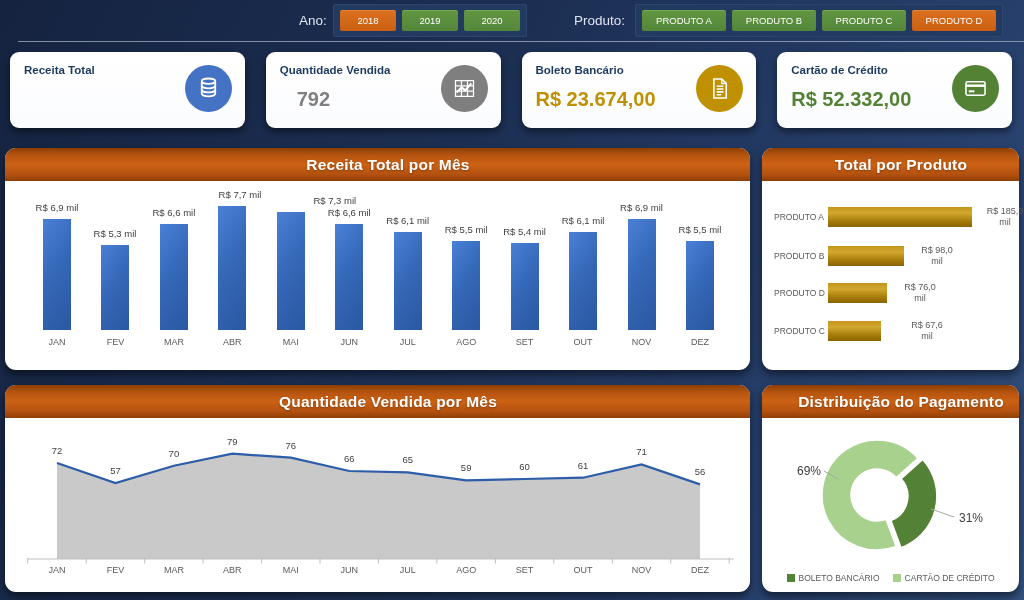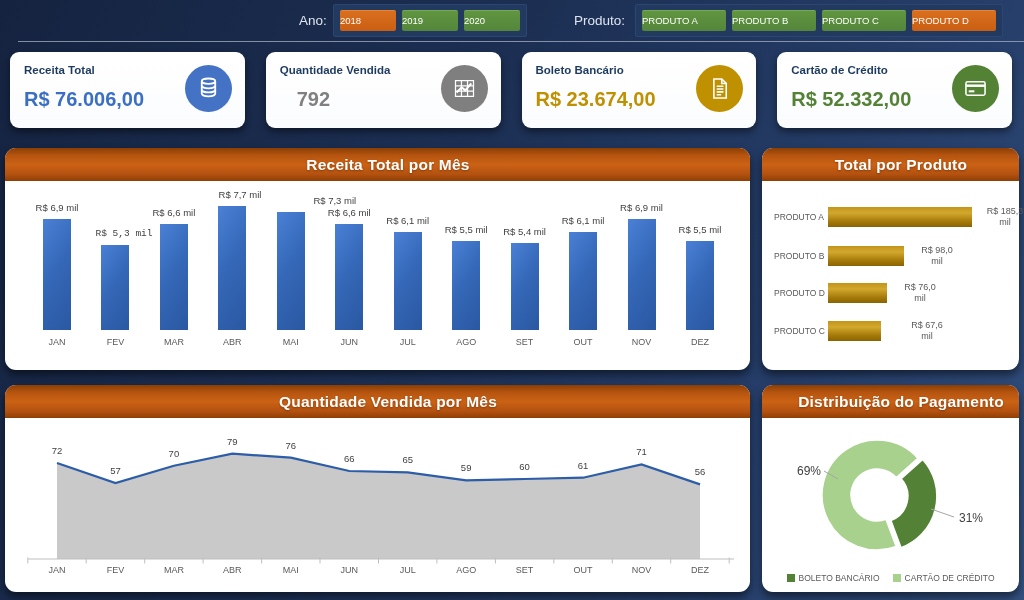--- a/index.html
+++ b/index.html
@@ -8,21 +8,21 @@
          background:linear-gradient(118deg,#152340 0%,#1c2f53 40%,#27406c 78%,#33517f 100%);}
   
   .header-title{position:absolute;left:34px;top:6px;font-size:21px;color:#ffffff;letter-spacing:.3px;}
   .filter-label{position:absolute;color:#dde4ef;font-size:13.5px;}
   #year-label{left:299px;top:13px;}
   #product-label{left:574px;top:13px;}
   .slicer{position:absolute;top:4px;display:flex;gap:6px;background:#233a60;border:1px solid #2c4670;
           padding:5px 6px;border-radius:2px;}
   #year-slicer{left:333px;}
   #product-slicer{left:635px;}
-  .slicer-btn{height:20px;line-height:20px;text-align:left;color:#fff;font-size:9.5px;border-radius:2px;cursor:pointer;}
+  .slicer-btn{height:20px;line-height:20px;text-align:center;color:#fff;font-size:9.5px;border-radius:2px;cursor:pointer;}
   #year-slicer .slicer-btn{width:56px;}
   #product-slicer .slicer-btn{width:84px;}
   .slicer-btn--green{background:linear-gradient(180deg,#619540,#53863a);border-top:1px solid #75a856;}
   .slicer-btn--orange{background:linear-gradient(180deg,#d96f1e,#ca5f13);border-top:1px solid #e58338;}
   .header-divider{position:absolute;left:18px;right:0;top:41px;height:1px;background:#9fa9bb;opacity:.8;}
   
   .kpi-row{position:absolute;left:10px;top:52px;width:1002px;display:flex;gap:21px;}
   .kpi-card{position:relative;flex:1;height:76px;background:linear-gradient(180deg,#ffffff,#fbfcfe);
             border-radius:9px;box-shadow:0 4px 7px rgba(0,0,0,.45);}
   .kpi-label{position:absolute;left:14px;top:12px;font-size:11.5px;font-weight:bold;color:#1d3a5f;}
@@ -75,21 +75,20 @@
       <div class="slicer-btn slicer-btn--green">PRODUTO A</div>
       <div class="slicer-btn slicer-btn--green">PRODUTO B</div>
       <div class="slicer-btn slicer-btn--green">PRODUTO C</div>
       <div class="slicer-btn slicer-btn--orange">PRODUTO D</div>
     </div>
   <div class="header-divider"></div>
 
   <div class="kpi-row">
     <div class="kpi-card">
       <div class="kpi-label">Receita Total</div>
-      <div class="kpi-value" style="color: rgb(58, 111, 196);">R$ 76.006,00</div>
       <div class="kpi-icon" style="background: rgb(68, 114, 196);">
         <svg width="27" height="27" viewBox="0 0 24 24">
             <g fill="none" stroke="#fff" stroke-width="1.6">
           <ellipse cx="12" cy="5.5" rx="6" ry="2.4"></ellipse>
           <path d="M6 5.5v11c0 1.4 2.7 2.5 6 2.5s6-1.1 6-2.5v-11"></path>
           <path d="M6 9.3c0 1.4 2.7 2.5 6 2.5s6-1.1 6-2.5"></path>
           <path d="M6 13c0 1.4 2.7 2.5 6 2.5s6-1.1 6-2.5"></path>
             </g>
           </svg>
       </div>
@@ -137,21 +136,21 @@
 
   <div class="panel" id="panel-receita">
     <div class="panel-header">
       <span>Receita Total por Mês</span>
     </div>
     <div class="panel-body" id="bar-chart-body">
         <div class="bar-area">
           <div class="vbar" style="left: 38px; height: 111px;"></div>
           <div class="vbar-label" style="left: 52px; bottom: 117px;">R$ 6,9 mil</div>
           <div class="vbar" style="left: 96.45px; height: 85px;"></div>
-          <div class="vbar-label" style="left: 119px; bottom: 91px; font-family: Liberation Mono, monospace;">R$ 5,3 mil</div>
+          <div class="vbar-label" style="left: 110px; bottom: 91px;">R$ 5,3 mil</div>
           <div class="vbar" style="left: 154.9px; height: 106px;"></div>
           <div class="vbar-label" style="left: 168.9px; bottom: 112px;">R$ 6,6 mil</div>
           <div class="vbar" style="left: 213.35px; height: 124px;"></div>
           <div class="vbar-label" style="left: 235px; bottom: 130px;">R$ 7,7 mil</div>
           <div class="vbar" style="left: 271.8px; height: 118px;"></div>
           <div class="vbar-label" style="left: 285.8px; bottom: 124px; margin-left: 44px;">R$ 7,3 mil</div>
           <div class="vbar" style="left: 330.25px; height: 106px;"></div>
           <div class="vbar-label" style="left: 344.25px; bottom: 112px;">R$ 6,6 mil</div>
           <div class="vbar" style="left: 388.7px; height: 98px;"></div>
           <div class="vbar-label" style="left: 402.7px; bottom: 104px;">R$ 6,1 mil</div>

